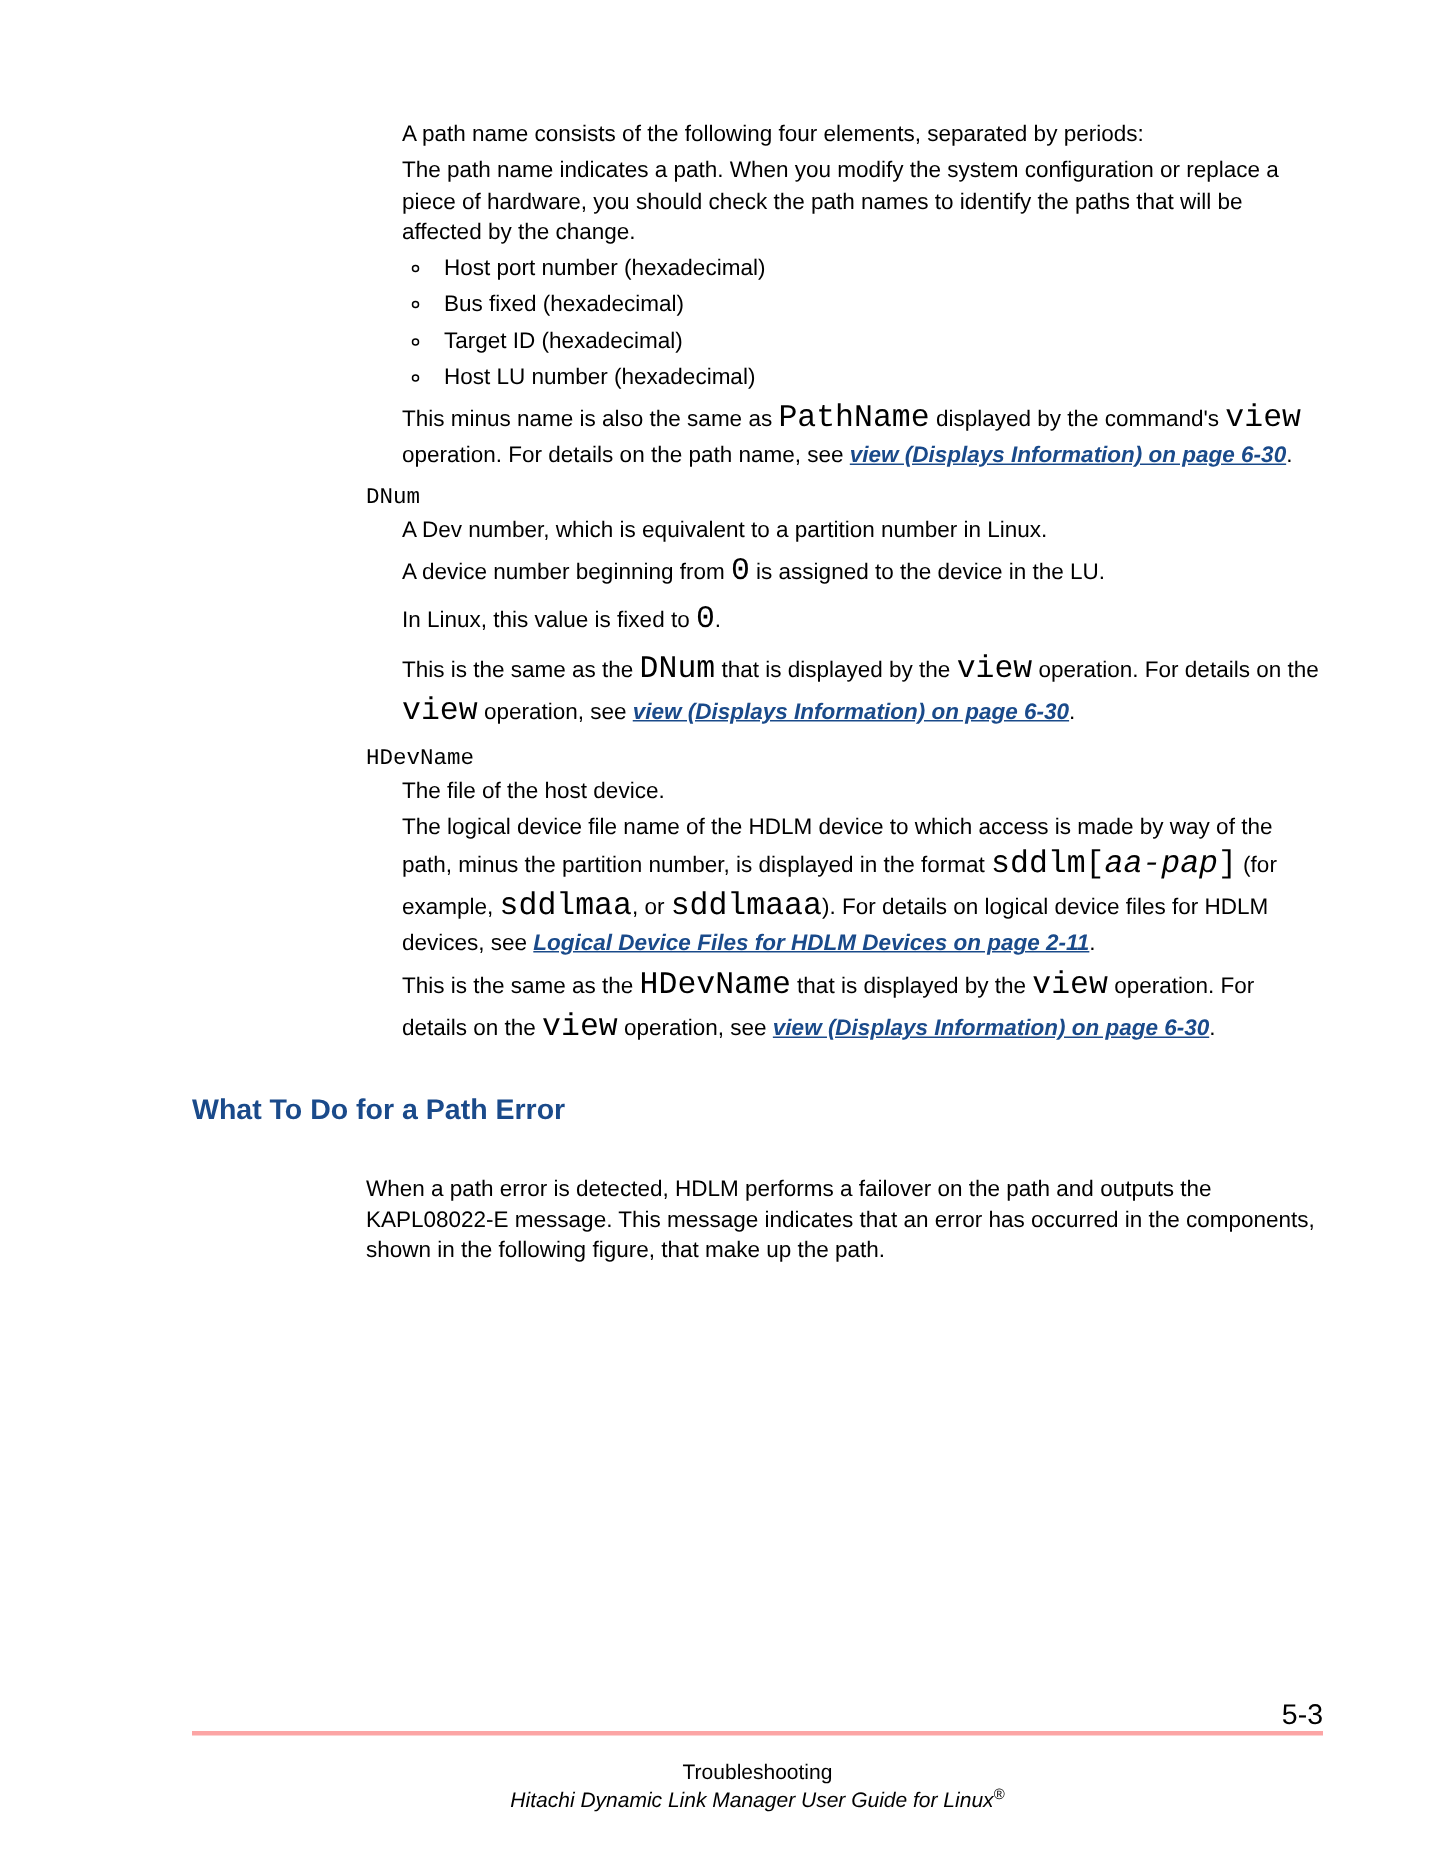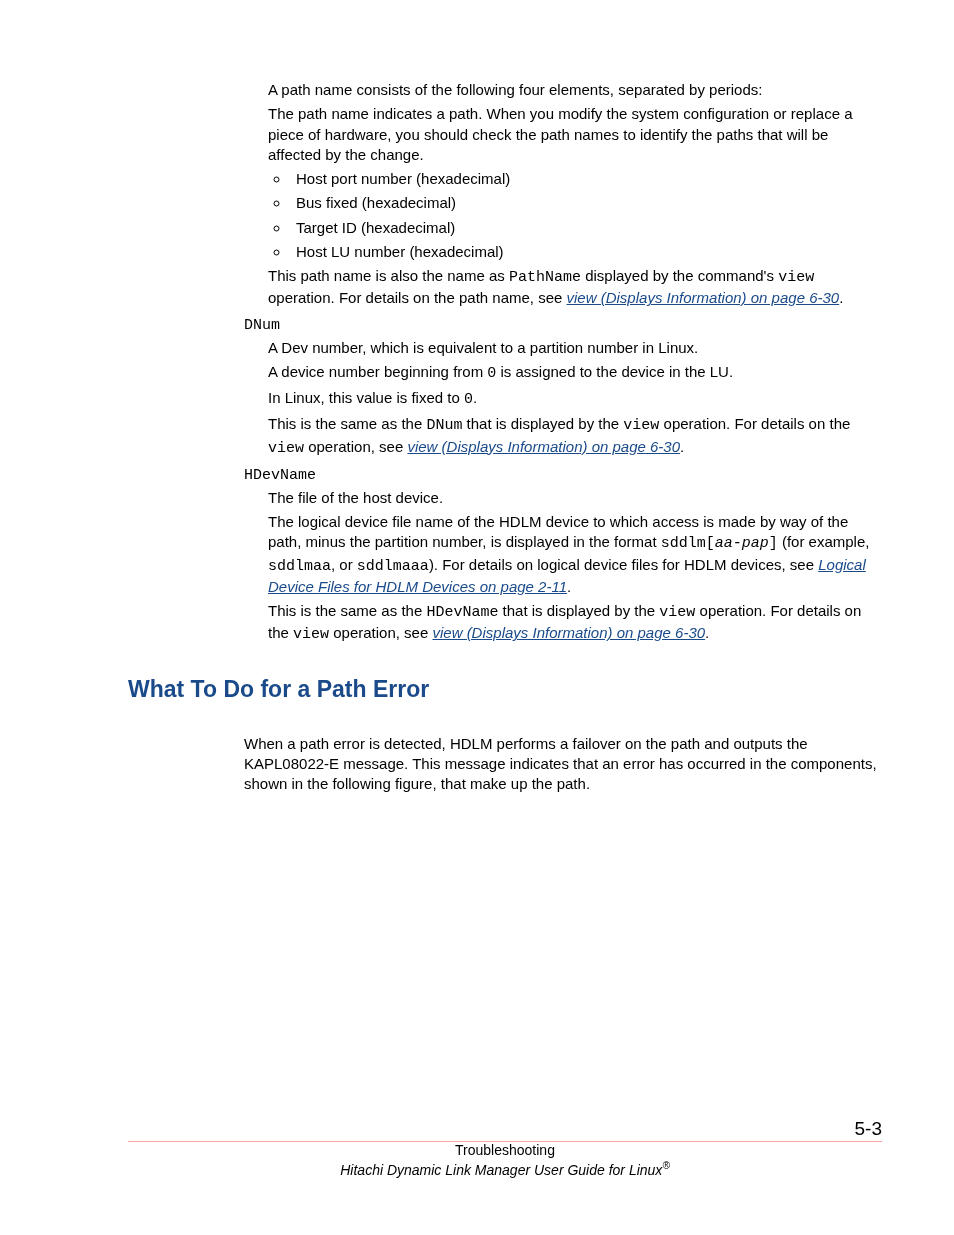--- a/index.html
+++ b/index.html
@@ -40,49 +40,50 @@
   }
   .term {
     font-family: "Courier New", monospace;
     font-size: 15px;
     margin-top: 8px;
     margin-bottom: 4px;
     margin-left: 116px;
   }
   .mono {
     font-family: "Courier New", monospace;
-    font-size: 15px;
+    font-size: 21px;
   }
   .italic {
     font-style: italic;
     font-family: Liberation Mono, monospace;
   }
   a.xref {
     color: #1a4a8a;
     text-decoration: underline;
     font-style: italic;
+    font-weight: bold;
   }
   h2.section-heading {
     color: #1a4a8a;
-    font-size: 23px;
+    font-size: 19px;
     font-weight: bold;
     margin: 30px 0 12px 0;
   }
   .section-body {
     margin-left: 116px;
     line-height: 1.35;
     margin-top: 31px;
   }
   .section-body p {
     margin: 0 0 4px 0;
   }
   .footer {
-    border-top: 1px solid #fca5a5;
-    margin-top: 21px;
-    padding-top: 0;
+    border-top: 3px solid #fca5a5;
+    margin-top: 34px;
+    padding-top: 16px;
     text-align: center;
     font-size: 14px;
     position: relative;
   }
   .footer .pagenum {
     position: absolute;
     right: 0;
     top: -24px;
     font-size: 19px;
   }
@@ -102,21 +103,21 @@
     <div class="desc-block">
       <p>A path name consists of the following four elements, separated by periods:</p>
       <p>The path name indicates a path. When you modify the system configuration or replace a piece of hardware, you should check the path names to identify the paths that will be affected by the change.</p>
       <ul class="circle-list">
         <li>Host port number (hexadecimal)</li>
         <li>Bus fixed (hexadecimal)</li>
         <li>Target ID (hexadecimal)</li>
         <li>Host LU number (hexadecimal)</li>
       </ul>
       <p>
-        <span>This path name is also the name as </span><span class="mono">PathName</span><span> displayed by the command's </span><span class="mono">view</span><span> operation. For details on the path name, see </span><a href="#" class="xref">view (Displays Information) on page 6-30</a><span>.</span>
+        <span>This minus name is also the same as </span><span class="mono">PathName</span><span> displayed by the command's </span><span class="mono">view</span><span> operation. For details on the path name, see </span><a href="#" class="xref">view (Displays Information) on page 6-30</a><span>.</span>
       </p>
     </div>
 
     <div class="term">DNum</div>
     <div class="desc-block">
       <p>A Dev number, which is equivalent to a partition number in Linux.</p>
       <p>
         <span>A device number beginning from </span><span class="mono">0</span><span> is assigned to the device in the LU.</span>
       </p>
       <p>

